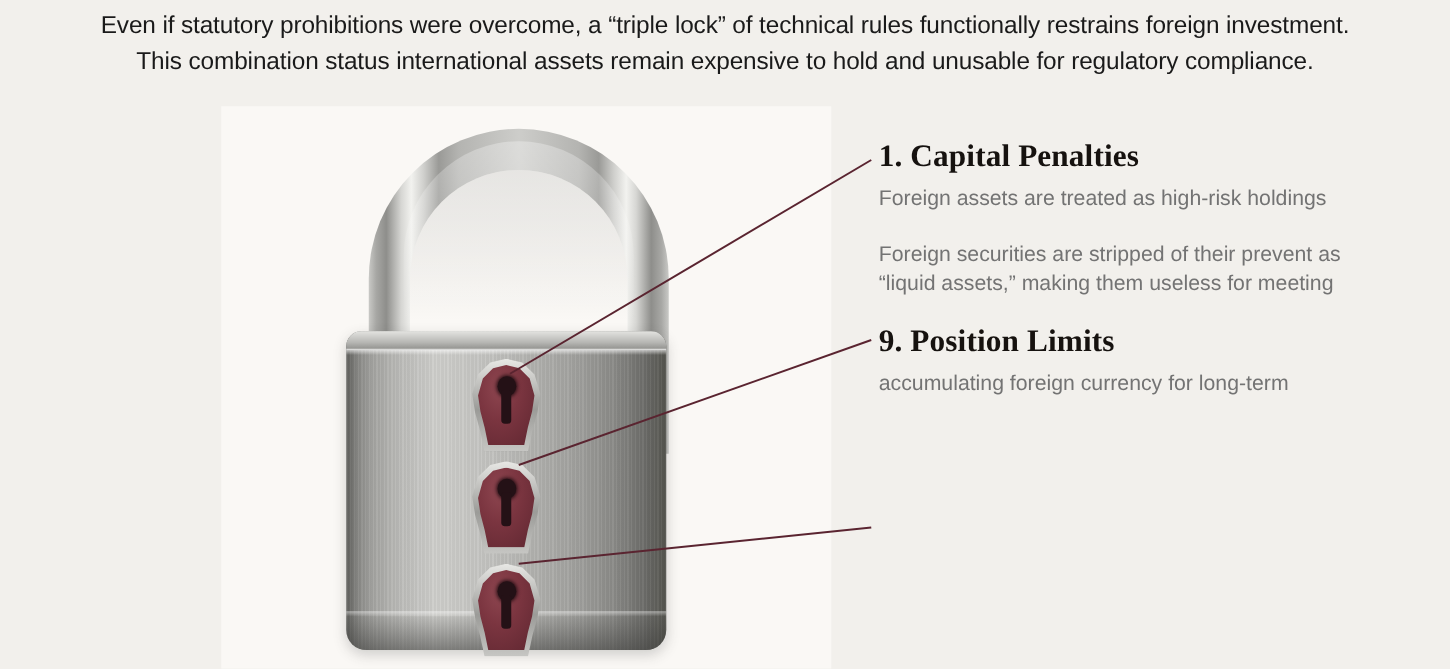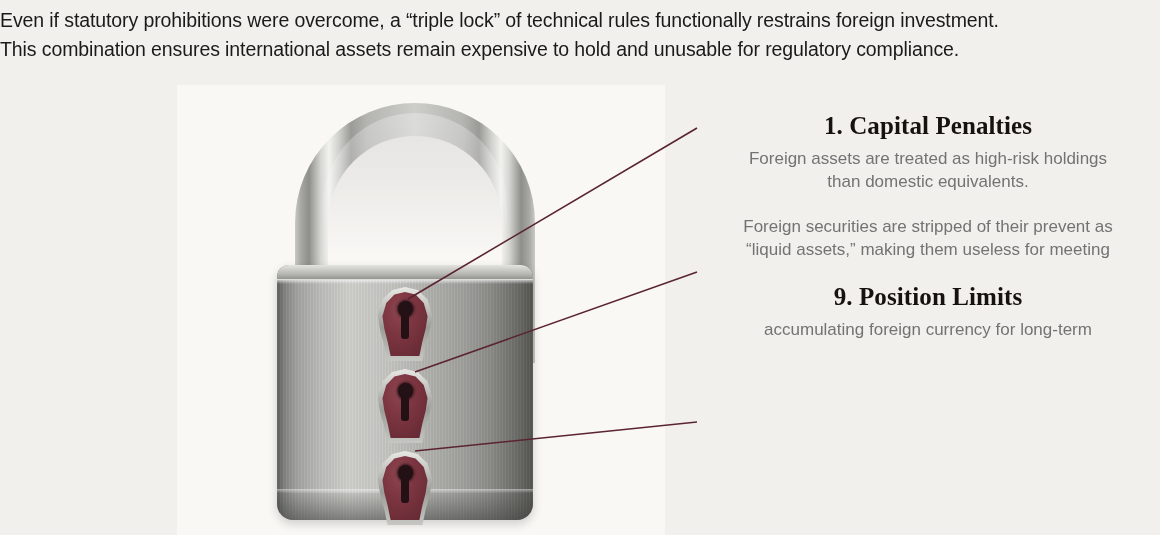--- a/index.html
+++ b/index.html
@@ -14,21 +14,21 @@
     overflow: hidden;
     position: relative;
   }
 
   
   #caption {
     position: absolute;
     left: 0;
     top: 6px;
     width: 1160px;
-    text-align: left;
+    text-align: center;
     color: #1a1a1a;
     font-size: 19.5px;
     line-height: 29px;
     font-family: "Liberation Sans", sans-serif;
     letter-spacing: -0.1px;
   }
   #caption .cap-line { display: block; white-space: nowrap; }
 
   
   #image-panel {
@@ -202,21 +202,20 @@
     height: 535px;
     pointer-events: none;
   }
 
   
   #items {
     position: absolute;
     left: 703px;
     top: 112px;
     width: 450px;
-    text-align: center;
   }
   .item { margin-bottom: 22px; }
   .item-title {
     font-family: "Liberation Serif", serif;
     font-size: 25px;
     color: #16120f;
     margin: 0 0 7px 0;
     letter-spacing: 0.1px;
   }
   .item-body {
@@ -226,21 +225,21 @@
     color: #737373;
     margin: 0;
   }
   .item-body .bl { display: block; white-space: nowrap; }
 </style>
 </head>
 <body>
 
 <div id="caption">
   <span class="cap-line">Even if statutory prohibitions were overcome, a “triple lock” of technical rules functionally restrains foreign investment.</span>
-  <span class="cap-line">This combination ensures international assets remain expensive to hold and unusable for regulatory compliance.</span>
+  <span class="cap-line">This combination status international assets remain expensive to hold and unusable for regulatory compliance.</span>
 </div>
 
 <div id="image-panel"></div>
 
 <div id="padlock">
 
   <div class="shackle-wrap">
     <div class="shackle-outer"></div>
     <div class="shackle-inner"></div>
     <div class="shackle-inner-shade"></div>
@@ -280,21 +279,20 @@
   <line x1="415" y1="372" x2="697" y2="272" stroke="#5a2430" stroke-width="1.6"></line>
   <line x1="415" y1="451" x2="697" y2="422" stroke="#5a2430" stroke-width="1.6"></line>
 </svg>
 
 <div id="items">
 
   <div class="item">
     <h2 class="item-title">1. Capital Penalties</h2>
     <p class="item-body">
       <span class="bl">Foreign assets are treated as high-risk holdings</span>
-      <span class="bl">than domestic equivalents.</span>
     </p>
   </div>
 
   <div class="item">
     <p class="item-body">
       <span class="bl">Foreign securities are stripped of their prevent as</span>
       <span class="bl">“liquid assets,” making them useless for meeting</span>
     </p>
   </div>
 

